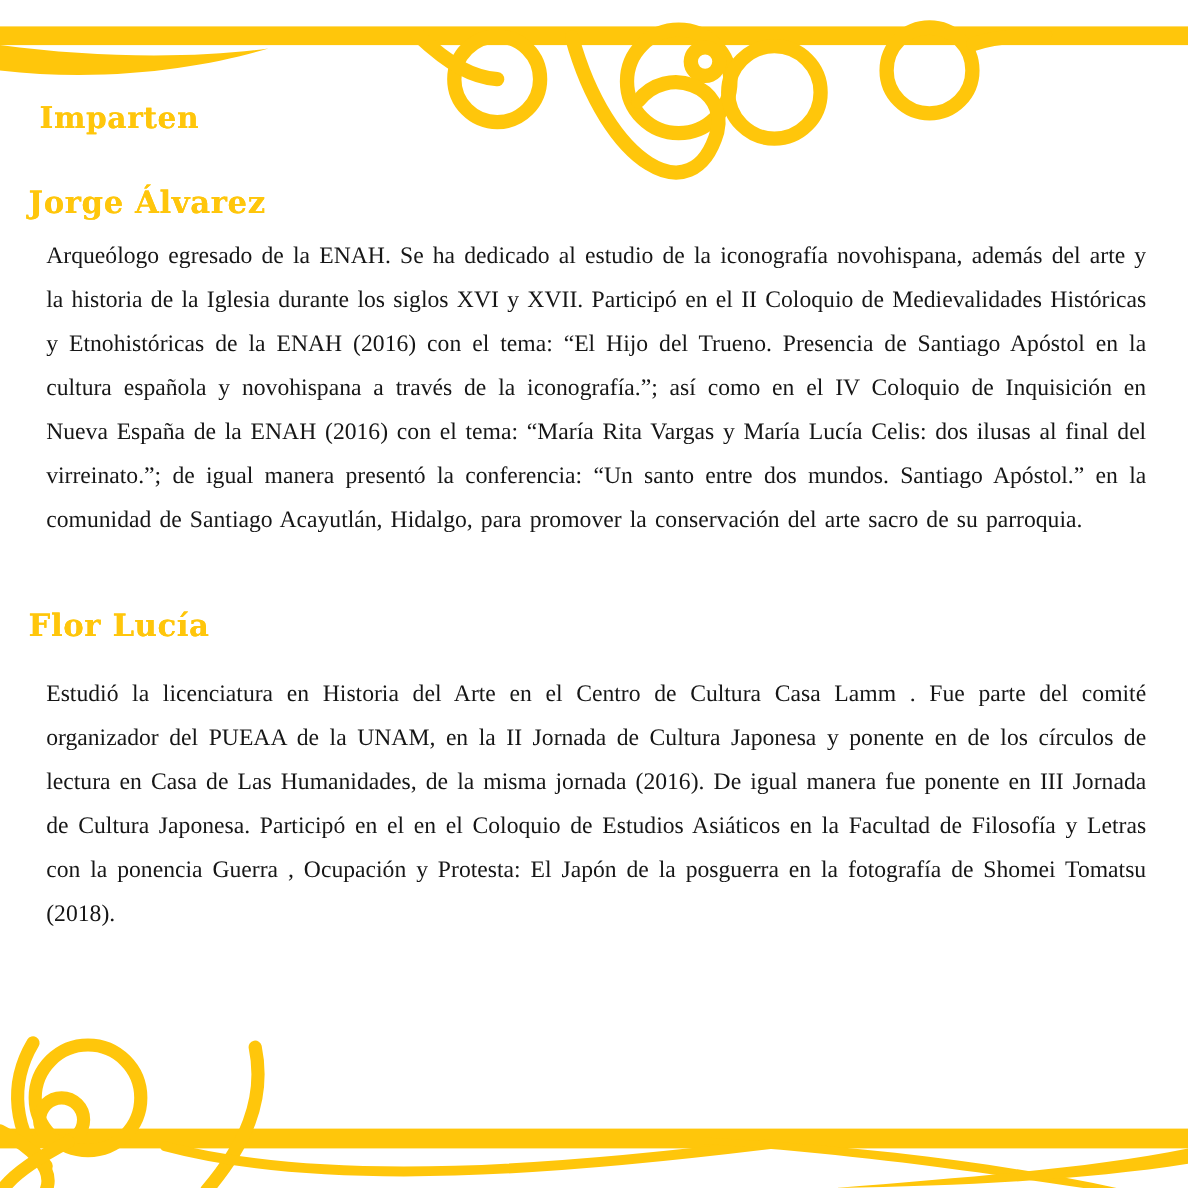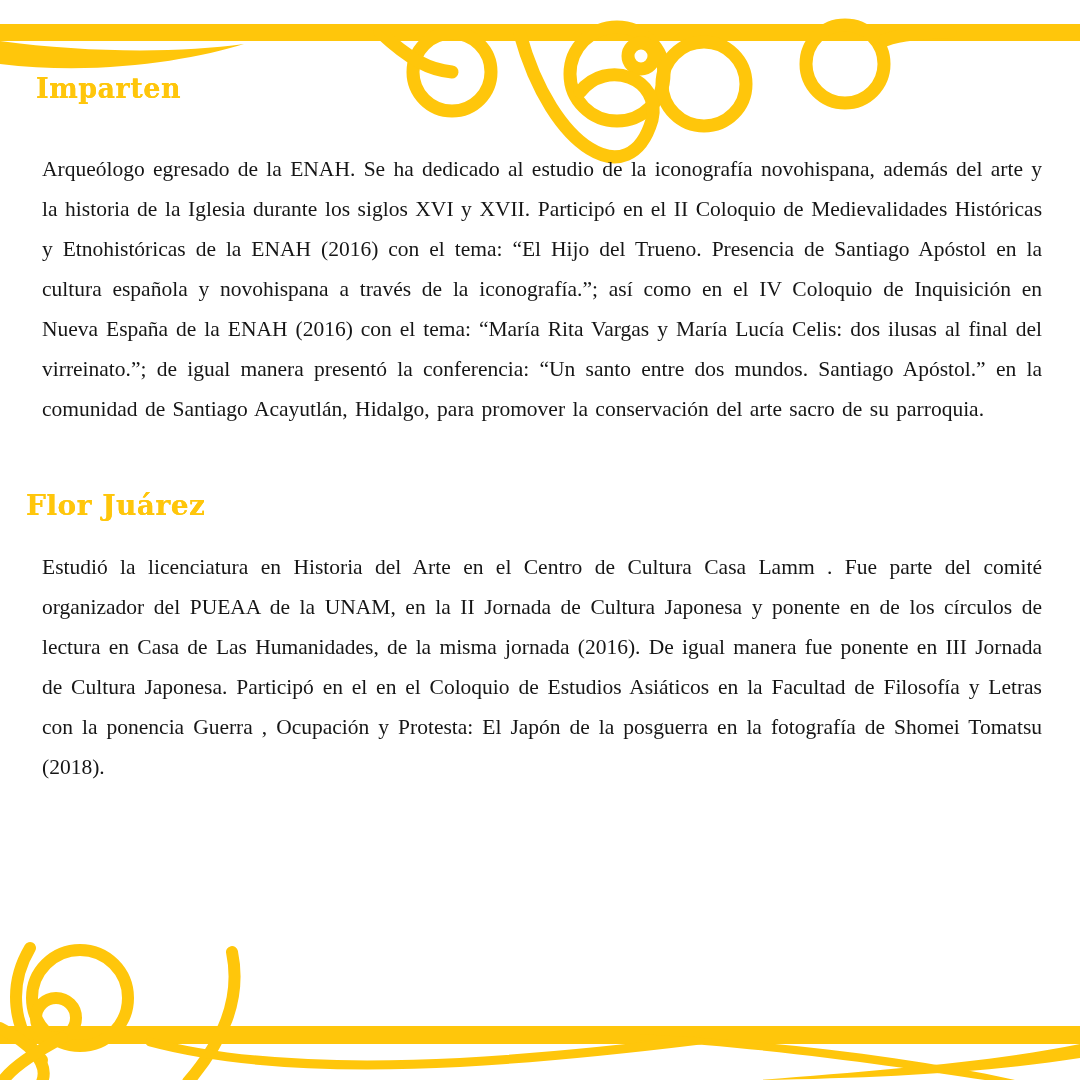--- a/index.html
+++ b/index.html
@@ -10,21 +10,21 @@
     font-family:"Liberation Serif", serif;
     color:var(--ink);
     position:relative;
     overflow:hidden;
   }
   .canvas { position:absolute; inset:0; }
   .flourish { position:absolute; left:0; width:1080px; color:var(--accent); }
   .flourish.top { top:0; height:245px; }
   .flourish.bottom { bottom:0; height:150px; }
 
-  .content { position:absolute; top:73px; left:42px; right:38px; }
+  .content { position:absolute; top:92px; left:42px; right:38px; }
 
   .display-heading {
     font-family:"DejaVu Serif", serif;
     font-weight:700;
     color:var(--accent);
     letter-spacing:0.5px;
     text-shadow:0 0 0.5px var(--accent);
   }
   h1.display-heading { font-size:27px; line-height:32px; margin:0 0 44px -6px; }
   h2.display-heading { font-size:28px; line-height:34px; margin:0 0 10px -16px; }
@@ -57,25 +57,26 @@
       <path d="M520,34 C 552,150 630,195 652,120 C 662,78 606,58 580,92"></path>
       <path d="M380,32 C 410,60 430,70 452,72"></path>
       <path d="M885,40 C 905,33 930,32 950,32"></path>
     </g>
   </svg>
 
   <main class="content">
     <h1 class="display-heading">Imparten</h1>
 
     <section class="speaker-1">
+      <h2 class="display-heading">Jorge Álvarez</h2>
       <p class="bio">Arqueólogo egresado de la ENAH. Se ha dedicado al estudio de la iconografía novohispana, además del arte y la historia de la Iglesia durante los siglos XVI y XVII. Participó en el II Coloquio de Medievalidades Históricas y Etnohistóricas de la ENAH (2016) con el tema: “El Hijo del Trueno. Presencia de Santiago Apóstol en la cultura española y novohispana a través de la iconografía.”; así como en el IV Coloquio de Inquisición en Nueva España de la ENAH (2016) con el tema: “María Rita Vargas y María Lucía Celis: dos ilusas al final del virreinato.”; de igual manera presentó la conferencia: “Un santo entre dos mundos. Santiago Apóstol.” en la comunidad de Santiago Acayutlán, Hidalgo, para promover la conservación del arte sacro de su parroquia.</p>
     </section>
 
     <section class="speaker-2">
-      <h2 class="display-heading">Flor Juárez</h2>
+      <h2 class="display-heading">Flor Lucía</h2>
       <p class="bio">Estudió la licenciatura en Historia del Arte en el Centro de Cultura Casa Lamm . Fue parte del comité organizador del PUEAA de la UNAM, en la II Jornada de Cultura Japonesa y ponente en de los círculos de lectura en Casa de Las Humanidades, de la misma jornada (2016). De igual manera fue ponente en III Jornada de Cultura Japonesa. Participó en el en el Coloquio de Estudios Asiáticos en la Facultad de Filosofía y Letras con la ponencia Guerra , Ocupación y Protesta: El Japón de la posguerra en la fotografía de Shomei Tomatsu (2018).</p>
     </section>
   </main>
 
   <svg class="flourish bottom" viewBox="0 0 1080 150" aria-hidden="true">
     <rect x="0" y="96" width="1080" height="18" fill="currentColor"></rect>
     <g fill="none" stroke="currentColor" stroke-width="12" stroke-linecap="round">
       <circle cx="80" cy="68" r="48"></circle>
       <circle cx="56" cy="88" r="20"></circle>
       <path d="M30,18 C 8,55 12,100 42,130"></path>

